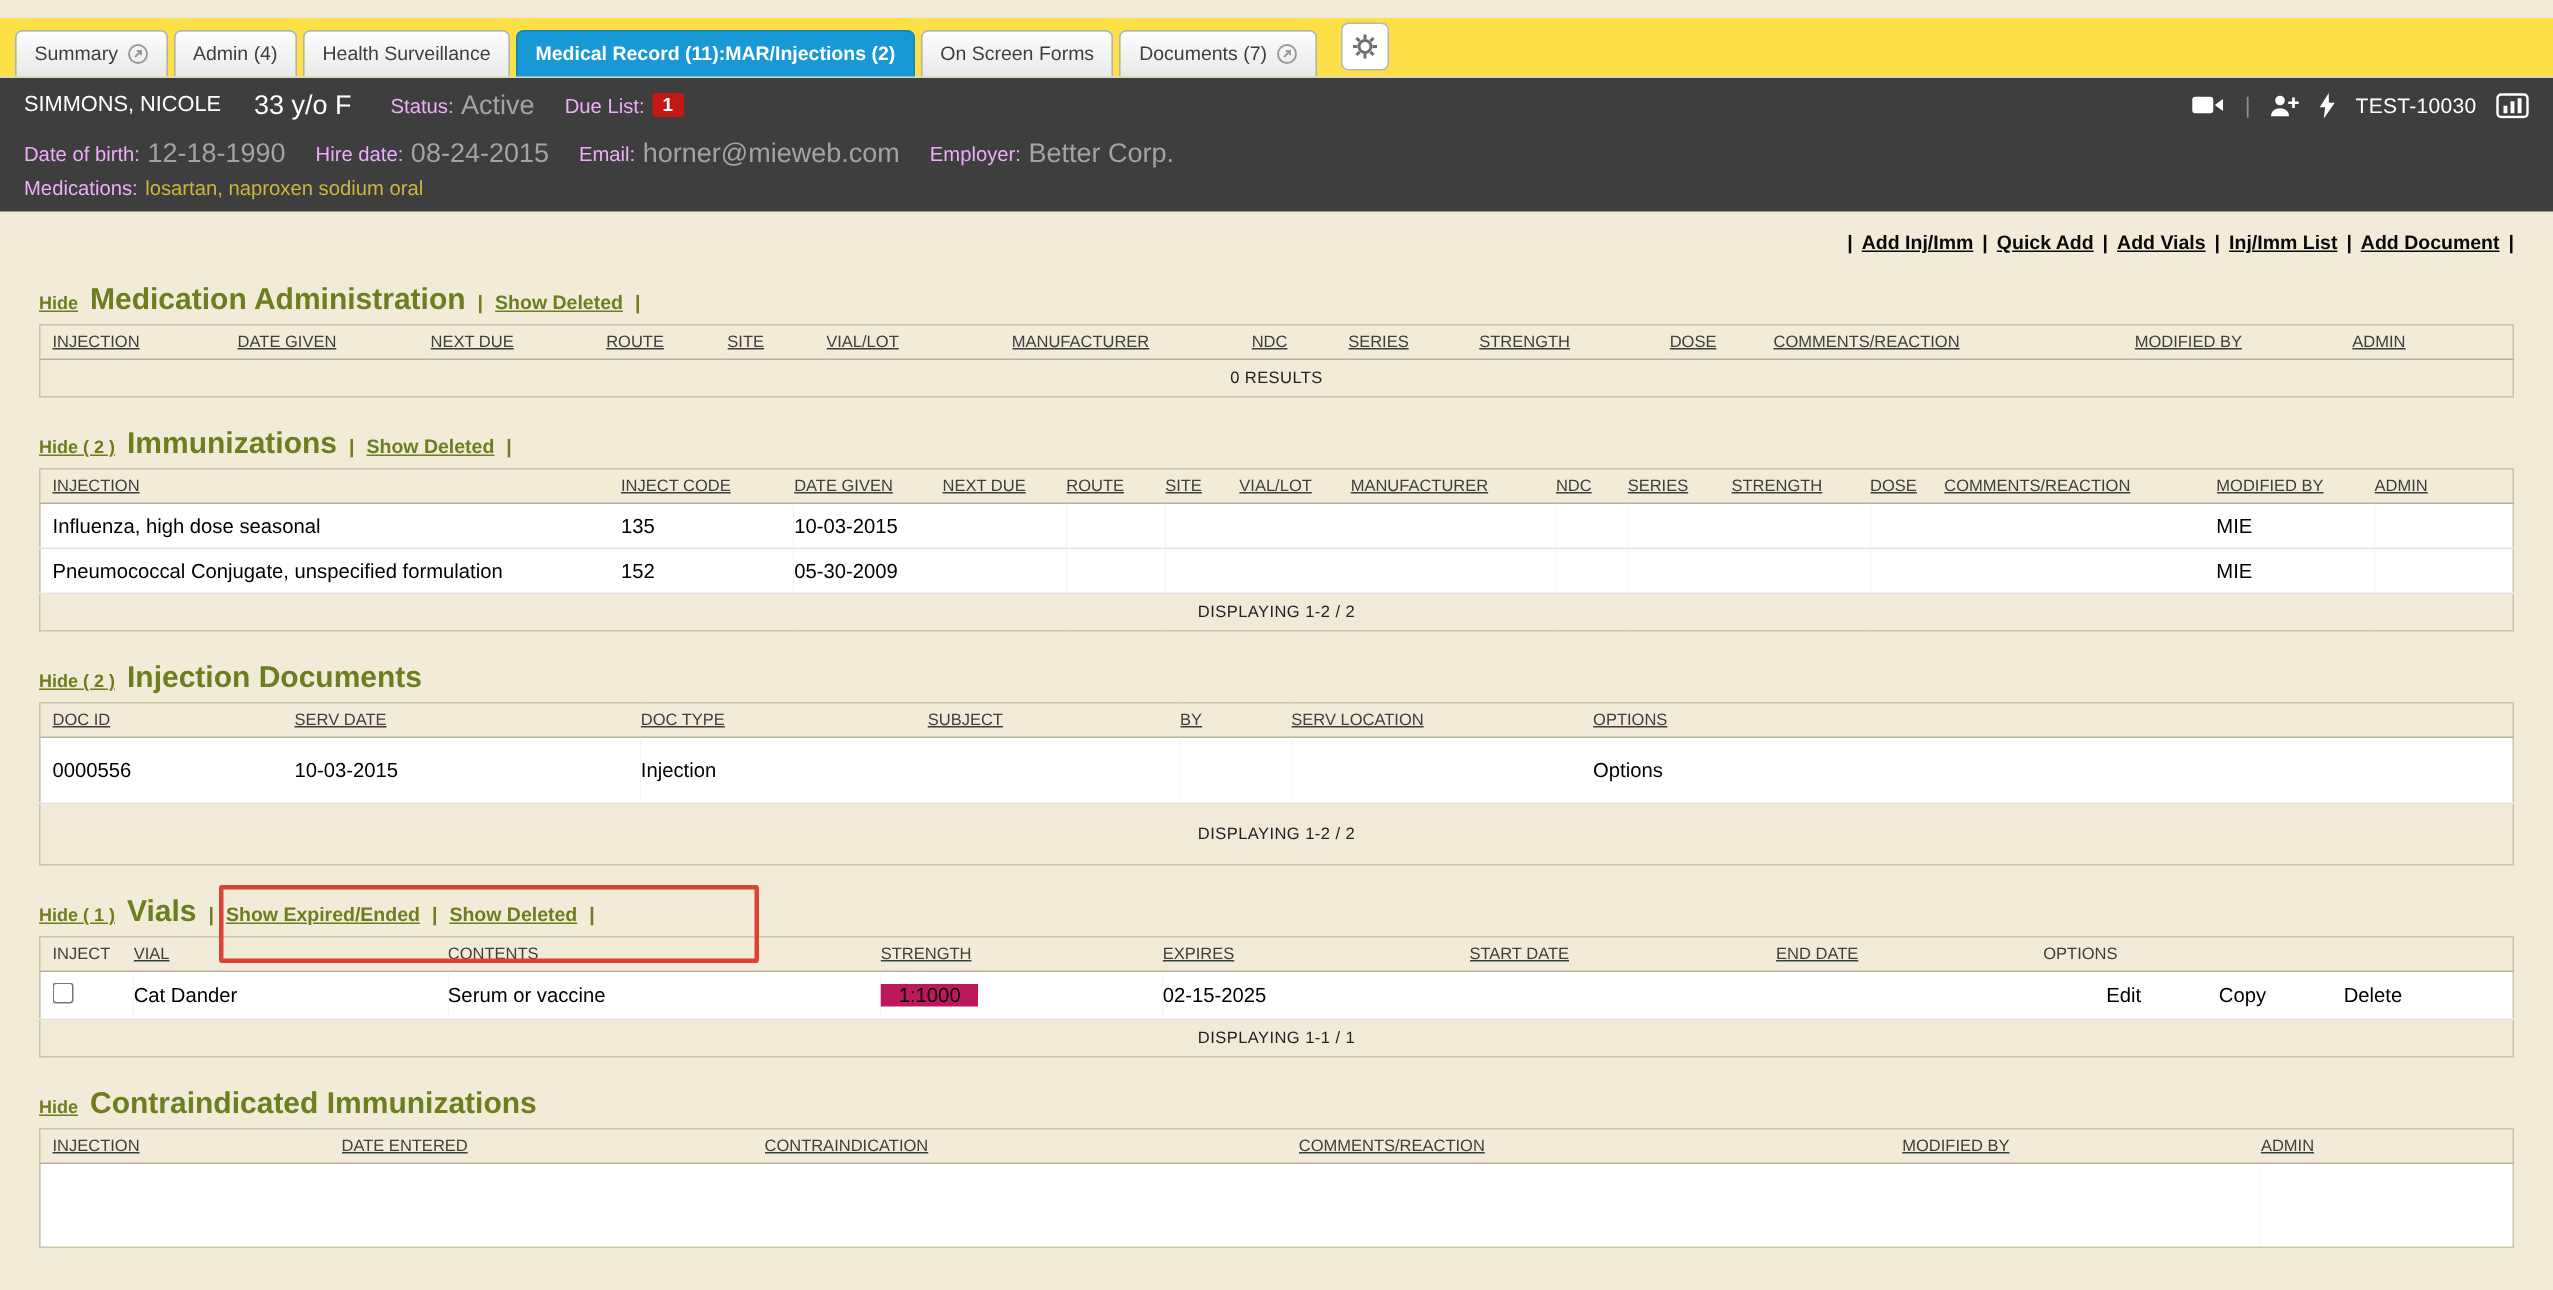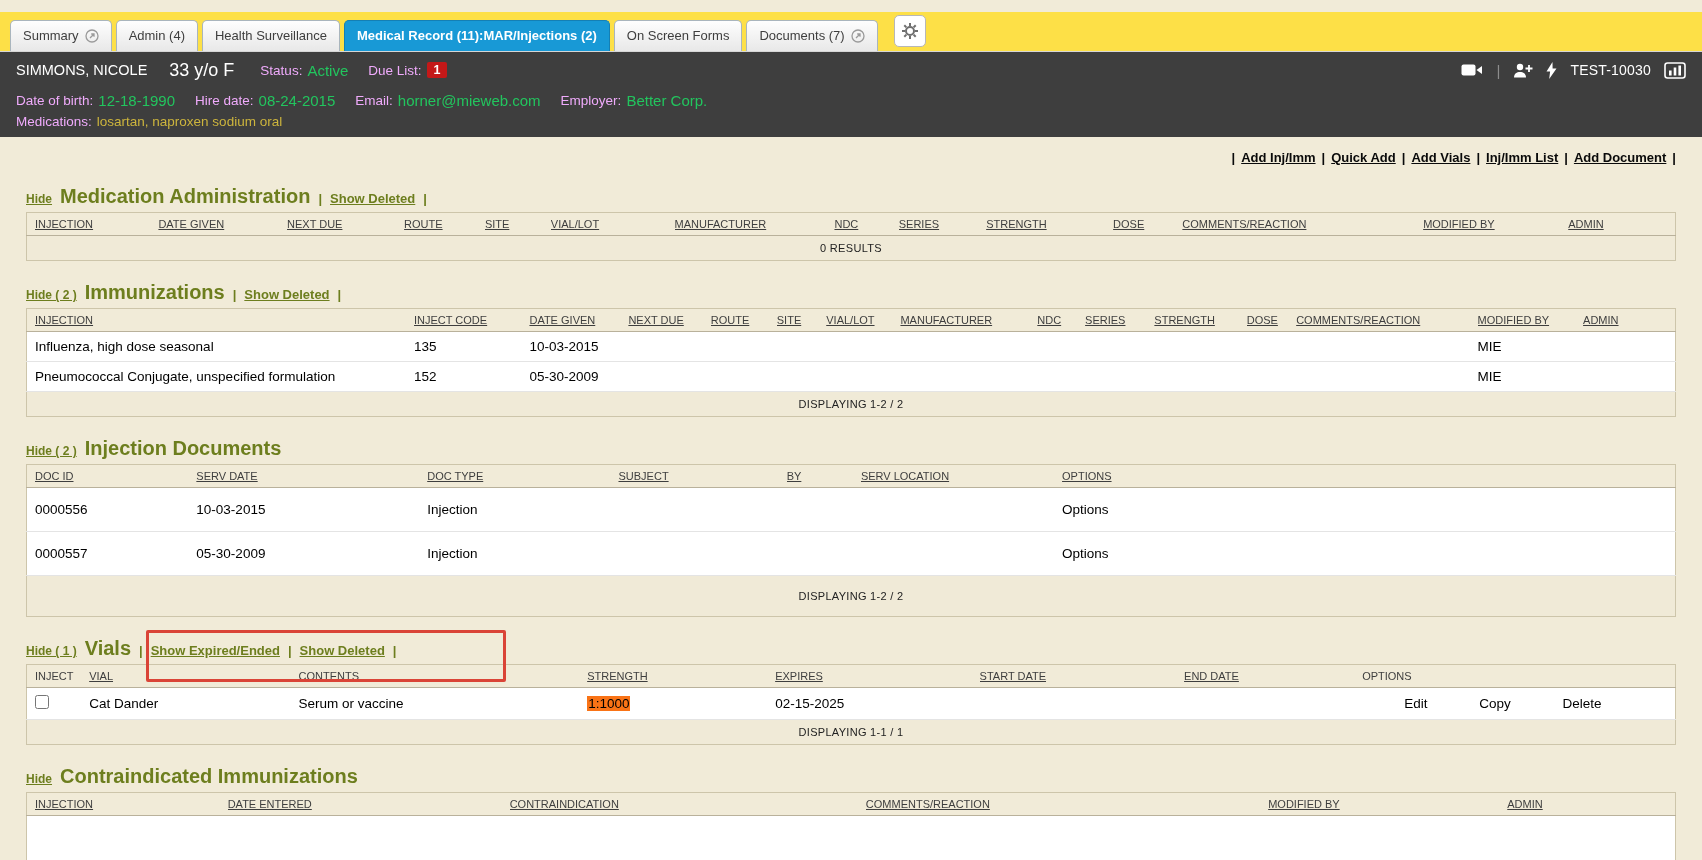--- a/index.html
+++ b/index.html
@@ -16,21 +16,21 @@
   .popout { display:inline-flex; }
   .gear-btn { width:32px; height:32px; border:1px solid #b7b7b7; border-radius:5px; background:#fff;
               display:flex; align-items:center; justify-content:center; margin:0 0 4px 12px; cursor:pointer; }
 
   
   .pt-header { background:#3e3e3e; color:#fff; padding-bottom:7px; }
   .ph-row1 { display:flex; align-items:center; height:36px; padding:0 16px; position:relative; }
   .ph-name { font-size:14.5px; margin-right:22px; }
   .ph-age  { font-size:18px; margin-right:26px; }
   .ph-label { color:#f0abfc; margin-right:5px; font-size:13.5px; }
-  .ph-value { color:#22c55e; margin-right:20px; font-size:15px;text-align:right; }
+  .ph-value { color:#a3a3a3; margin-right:20px; font-size:18px;text-align:right; }
   .due-badge { background:#c41818; color:#fff; font-weight:bold; padding:1px 7px; border-radius:2px; font-size:12.5px; cursor:pointer; }
   .ph-right { position:absolute; right:16px; top:0; height:36px; display:flex; align-items:center; gap:13px; }
   .ph-sep { color:#8d8d8d; font-size:15px; }
   .ph-id { font-size:14px; letter-spacing:.2px; }
   .icon-btn { display:inline-flex; align-items:center; cursor:pointer; }
   .ph-row2, .ph-row3 { display:flex; align-items:center; padding:4px 16px 1px; font-size:13.5px; }
   .meds-val { color:#cdb53d; cursor:pointer; }
 
   
   .content { padding:0 26px; }
@@ -53,21 +53,21 @@
              white-space:nowrap; overflow:hidden; }
   .grid tr.note td { background:#f0ead7; border-bottom:none; text-align:center; font-size:11px; color:#222;
                      letter-spacing:.3px; padding:6px 0; }
   .grid.docs tbody td { padding-top:14px; padding-bottom:14px; }
   .plain-link { color:#000; text-decoration:none; cursor:pointer; }
   .opt-links a { margin-right:6px;margin-left:42px; }
 
   .vials-sec { position:relative; }
   .red-annotation { position:absolute; left:120px; top:-7px; width:360px; height:52px;
                     border:3px solid #da4437; border-radius:2px; pointer-events:none; z-index:3; }
-  .sel { background:#f97316; padding:0 1px; }
+  .sel { background:#be185d; padding:0 12px; }
   .cb { width:14px; height:14px; cursor:pointer; }
 
   .btn-row { text-align:center; margin:14px 0 10px; }
   .add-btn { font-family:inherit; font-size:13.5px; padding:3px 11px; background:#f1f1f1;
              border:1px solid #8b8b8b; border-radius:2px; cursor:pointer; color:#000; }
 
   .empty-body td { height:56px; border-bottom:none; }
 </style>
 </head>
 <body>
@@ -343,29 +343,20 @@
     <tbody>
       <tr>
         <td>0000556</td>
         <td>10-03-2015</td>
         <td>Injection</td>
         <td></td>
           <td></td>
         <td></td>
         <td><a class="plain-link">Options</a></td>
       </tr>
-      <tr>
-        <td>0000557</td>
-        <td>05-30-2009</td>
-        <td>Injection</td>
-        <td></td>
-          <td></td>
-        <td></td>
-        <td><a class="plain-link">Options</a></td>
-      </tr>
       <tr class="note">
           <td colspan="7">DISPLAYING 1-2 / 2</td>
         </tr>
     </tbody>
   </table>
 
   <div class="vials-sec">
     <div class="red-annotation"></div>
     <div class="sec-head">
       <a class="hide-link">Hide ( 1 )</a>

